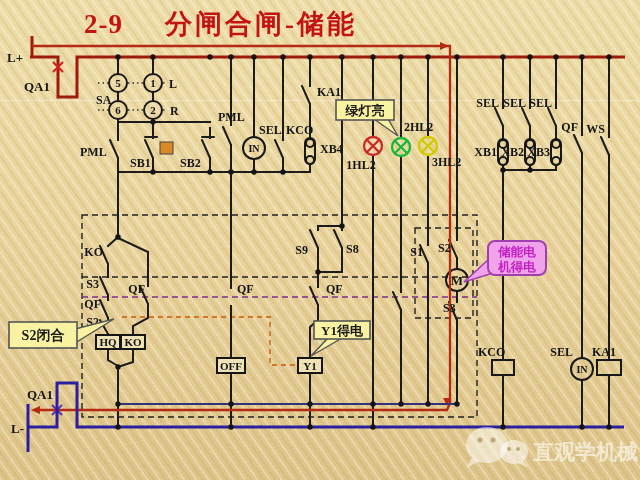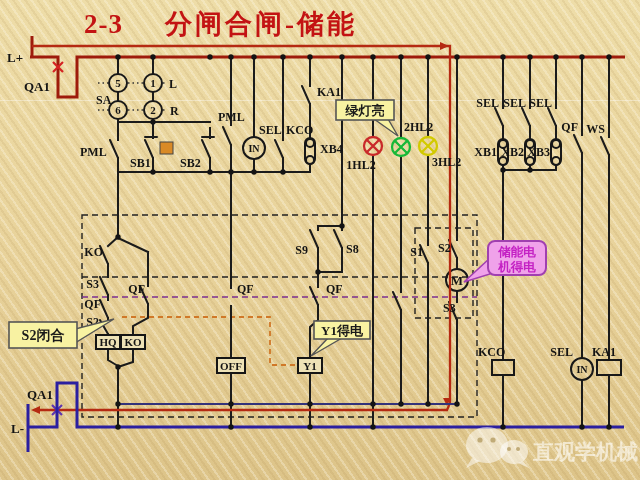--- a/index.html
+++ b/index.html
@@ -39,21 +39,21 @@
   .motor-txt{font:bold 12.5px "Liberation Serif", serif;fill:#c421c4;text-anchor:middle;}
   .wm-txt{font:bold 21px "Liberation Serif", serif;fill:rgba(255,254,248,0.62);}
 </style>
 </head>
 <body>
 
 <div class="stage">
   <div class="band"></div>
 
   <div class="title">
-    <span class="num">2-3</span><span class="txt">分闸合闸-储能</span>
+    <span class="num">2-9</span><span class="txt">分闸合闸-储能</span>
   </div>
 
   <svg width="640" height="480" viewBox="0 0 640 480">
 
     <g>
       <rect x="82" y="215" width="395" height="202" class="dash"></rect>
       <line x1="82" y1="277" x2="477" y2="277" class="dash"></line>
       <line x1="82" y1="297" x2="477" y2="297" class="dashp"></line>
       <rect x="415" y="228" width="58" height="90" class="dash"></rect>
       <path d="M122,317 H270 V365 H296" class="dasho"></path>

